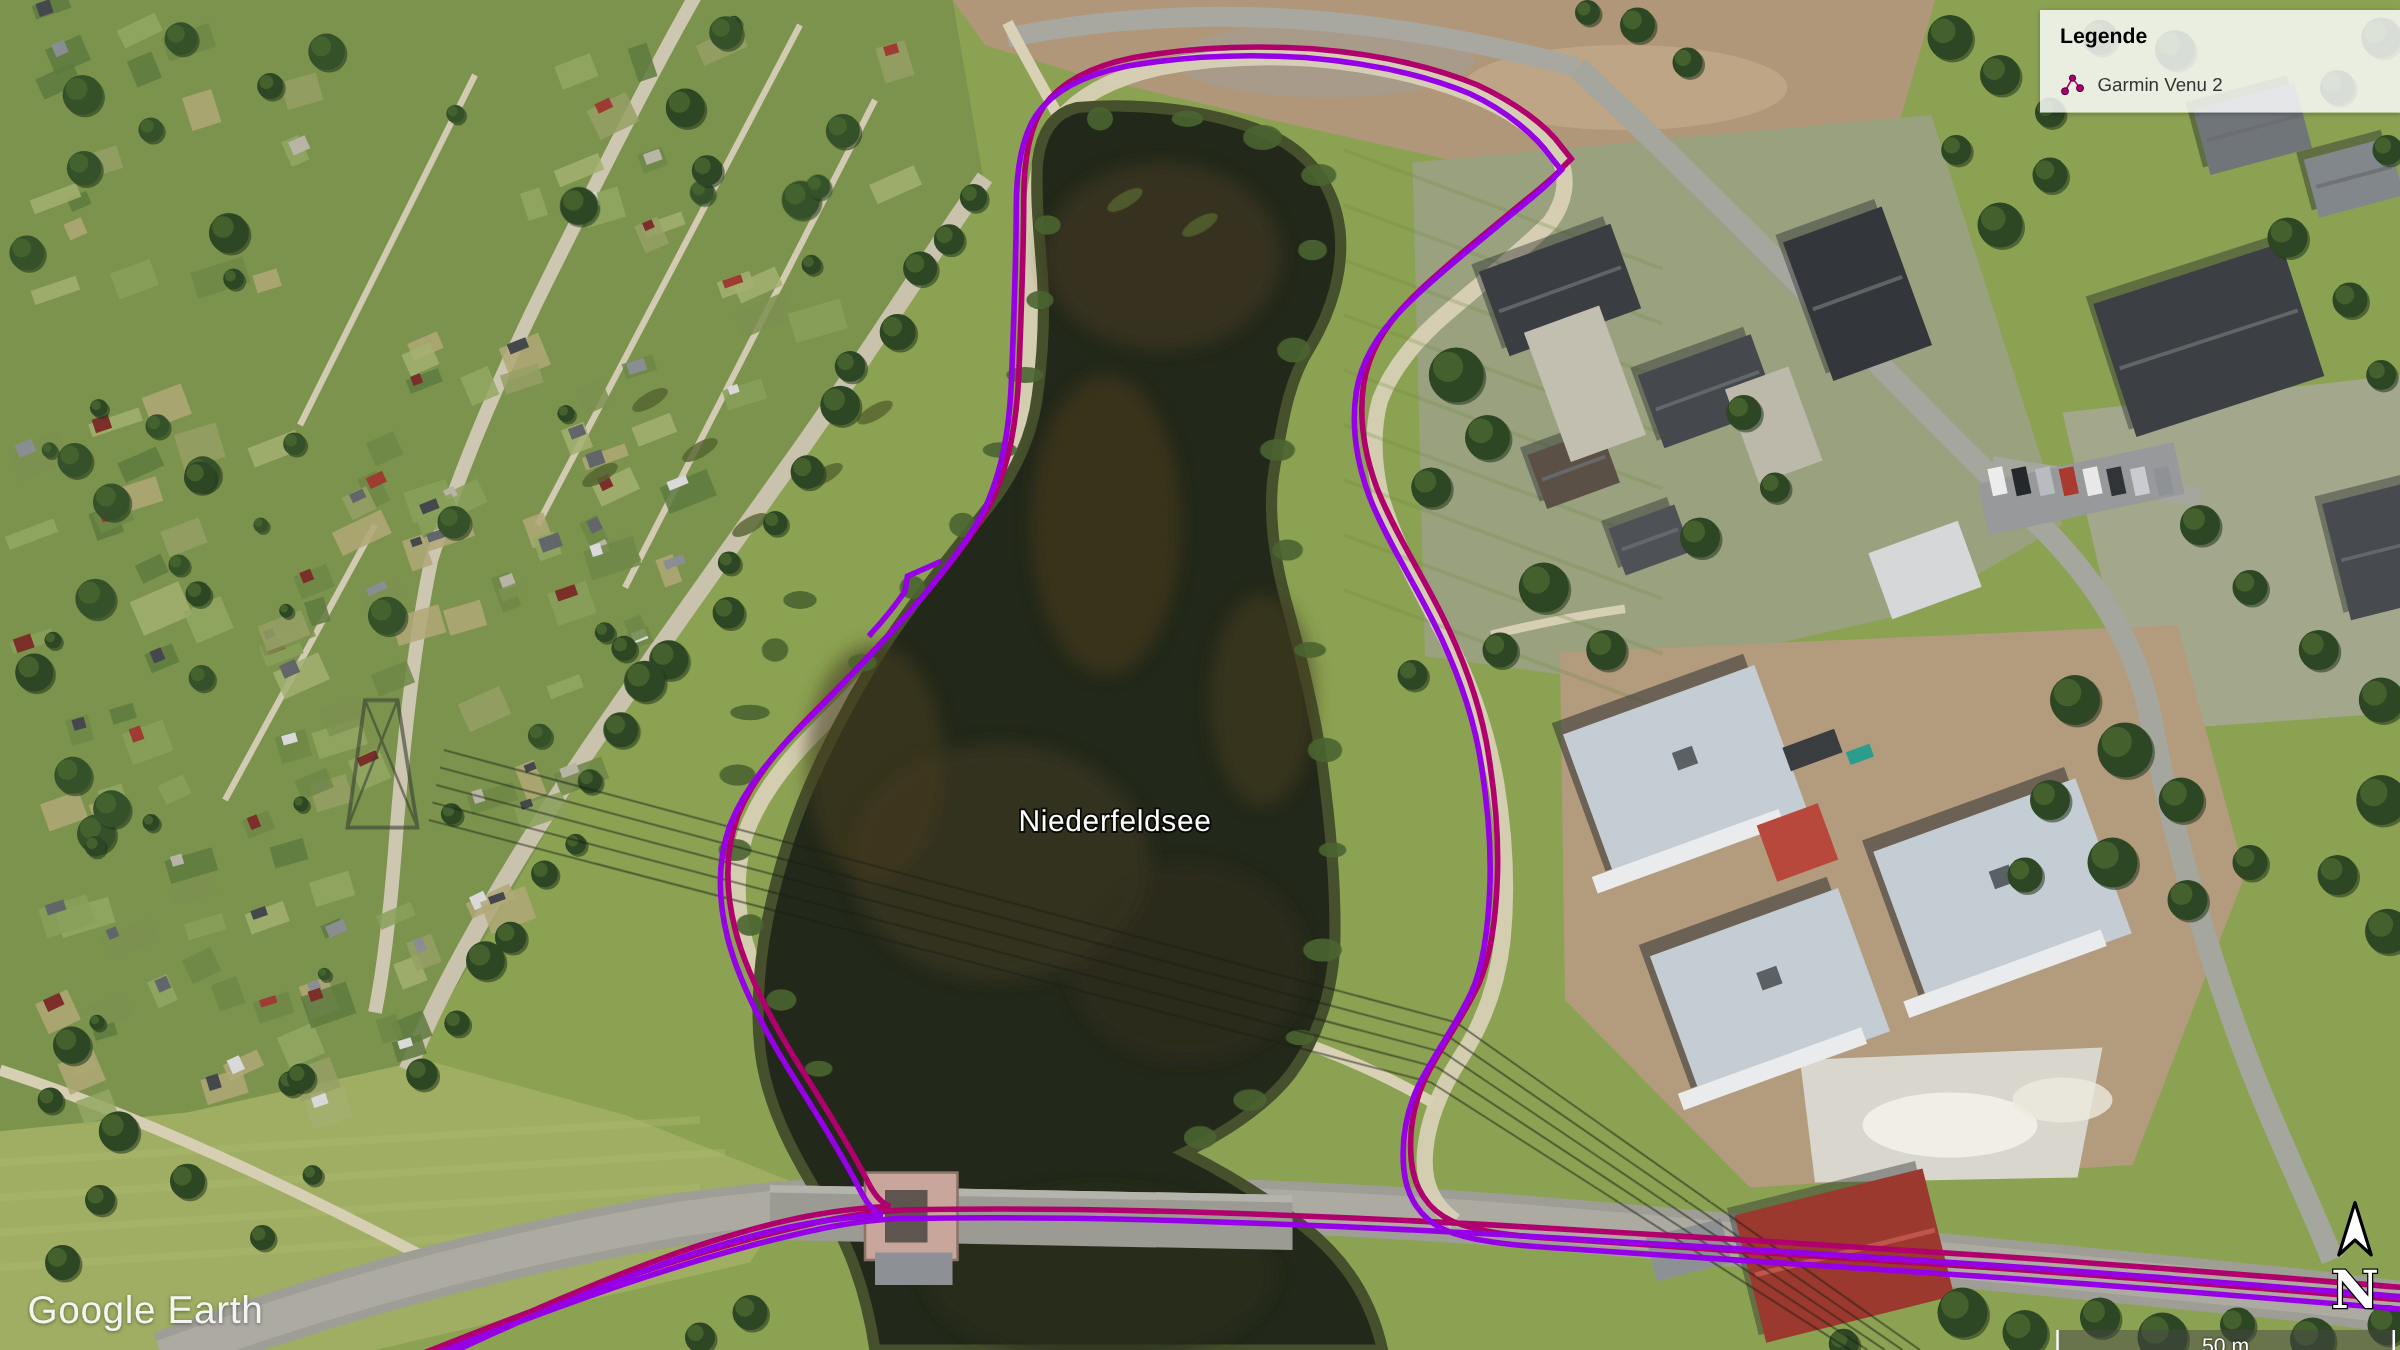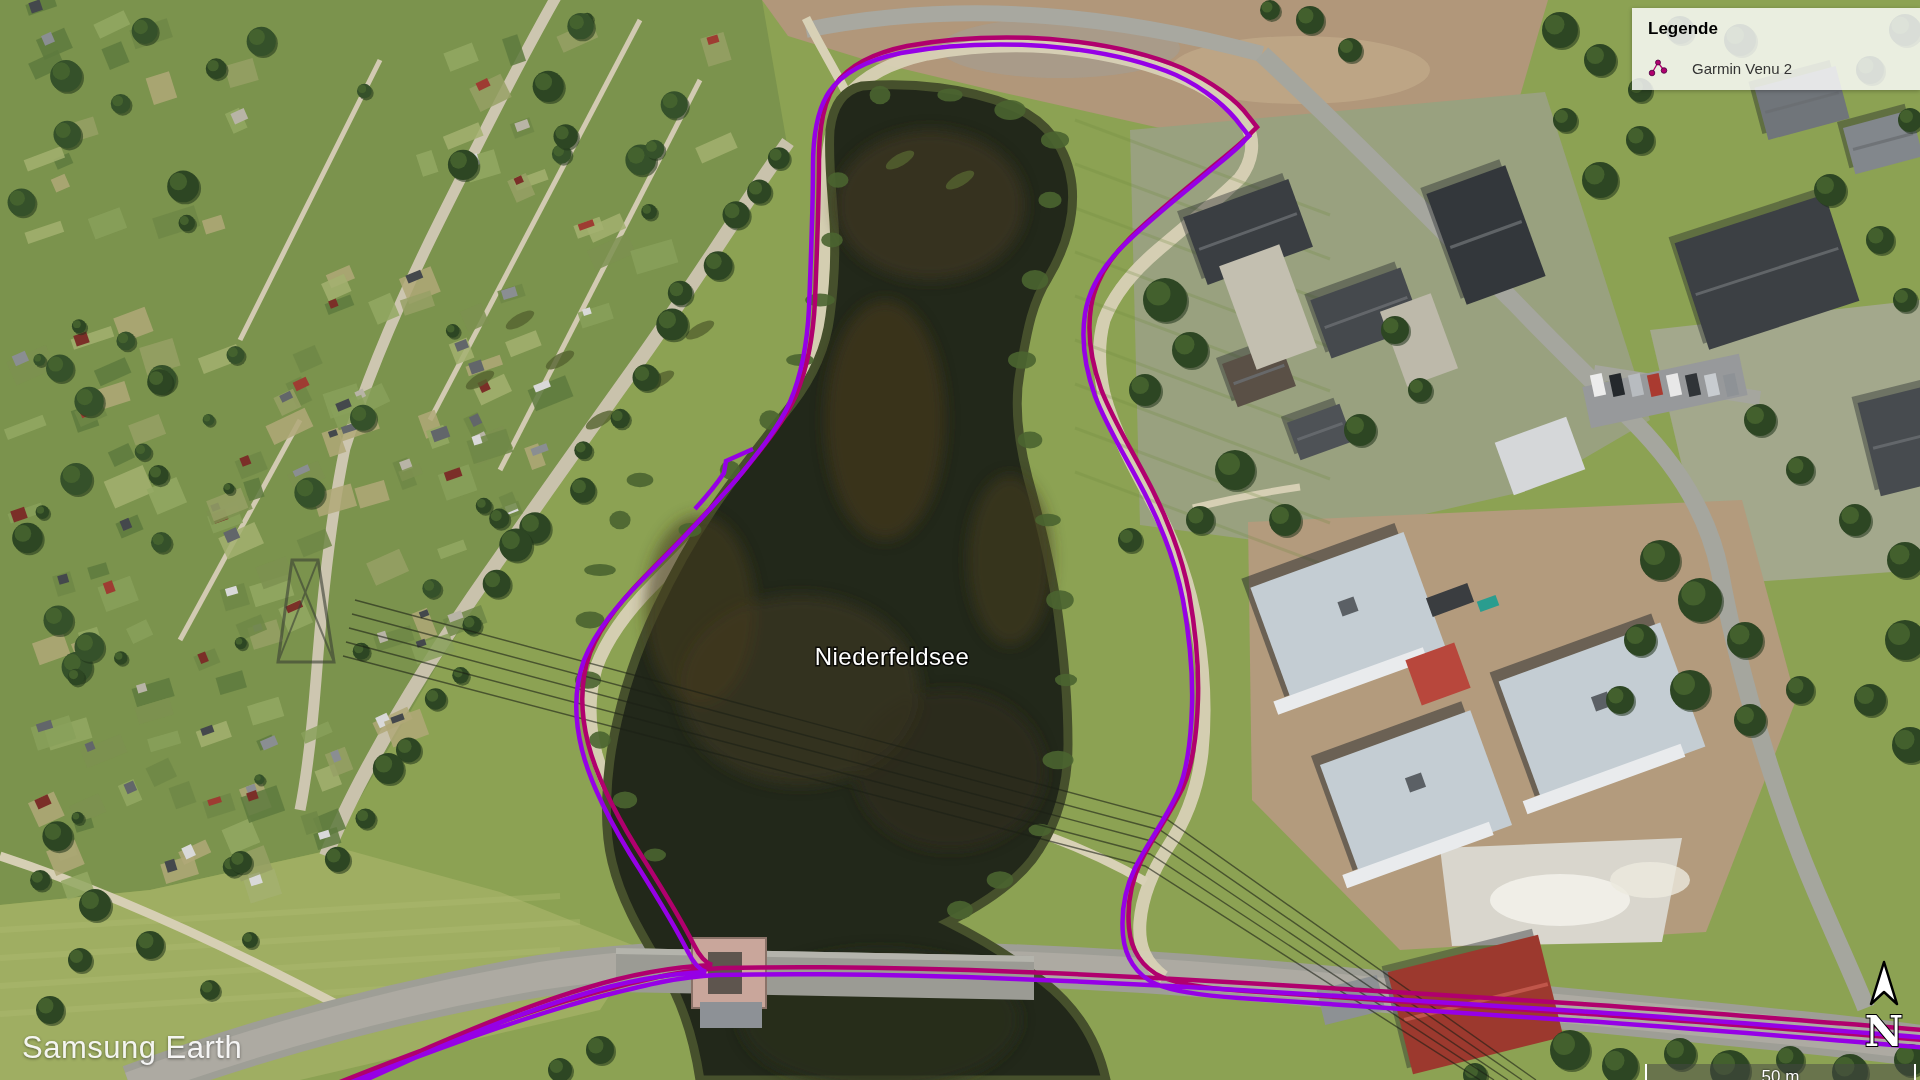--- a/index.html
+++ b/index.html
@@ -4,21 +4,21 @@
 <style>
   html,body{margin:0;padding:0;background:#000;}
   .stage{position:relative;width:1920px;height:1080px;overflow:hidden;
          font-family:"Liberation Sans",sans-serif;}
   .stage svg.map{position:absolute;left:0;top:0;}
   .ovl{position:absolute;}
   .legend{left:1632px;top:8px;width:288px;box-sizing:border-box;
           padding:11px 16px 13px 16px;background:rgba(255,255,255,.82);
           box-shadow:0 1px 4px rgba(0,0,0,.28);}
   .legend .ttl{font-size:17px;font-weight:bold;color:#000;margin-bottom:20px;}
-  .legend .itm{display:flex;align-items:center;gap:24px;margin-top:8px;
+  .legend .itm{display:flex;align-items:center;gap:10px;margin-top:8px;
                font-size:15px;color:#333;}
   .legend .itm svg{flex:0 0 auto;display:block;}
   .scalebar{left:1645px;top:1052px;width:271px;height:26px;box-sizing:border-box;
             background:rgba(70,70,70,.5);border-left:2px solid #fff;border-right:2px solid #fff;
             display:flex;align-items:center;justify-content:center;
             color:#fff;font-size:17px;text-shadow:0 0 2px #000;margin-top:12px;}
   .north{left:1856px;top:958px;width:56px;height:98px;}
   .gew{left:22px;top:1030px;font-size:31px;color:rgba(255,255,255,.92);
        letter-spacing:.5px;text-shadow:0 1px 3px rgba(0,0,0,.45);}
 </style>
@@ -880,15 +880,15 @@
   <span>50 m</span>
 </div>
 
 <div class="ovl north">
   <svg width="56" height="98" viewBox="0 0 56 98">
     <polygon points="28,4 41,46 28,34 15,46" fill="#ffffff" stroke="#000000" stroke-width="2.5" stroke-linejoin="round"></polygon>
     <text x="28" y="88" font-family="DejaVu Serif, serif" font-weight="bold" font-size="42" fill="#ffffff" stroke="#000000" stroke-width="2" paint-order="stroke" text-anchor="middle">N</text>
   </svg>
 </div>
 
-<div class="ovl gew">Samsung Earth</div>
+<div class="ovl gew">Google Earth</div>
 
 </div>
 
 </body></html>

